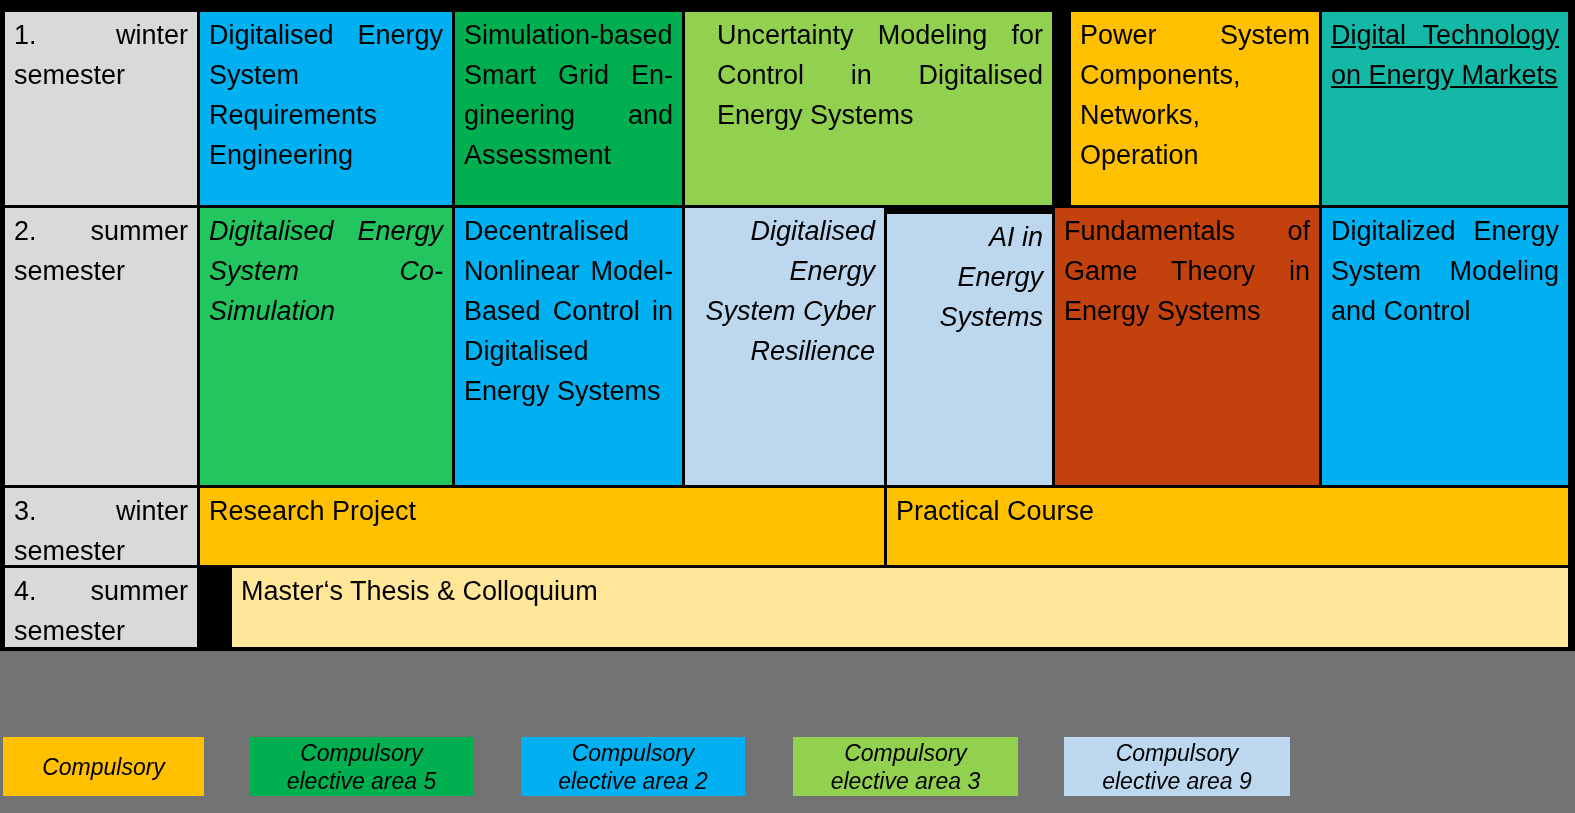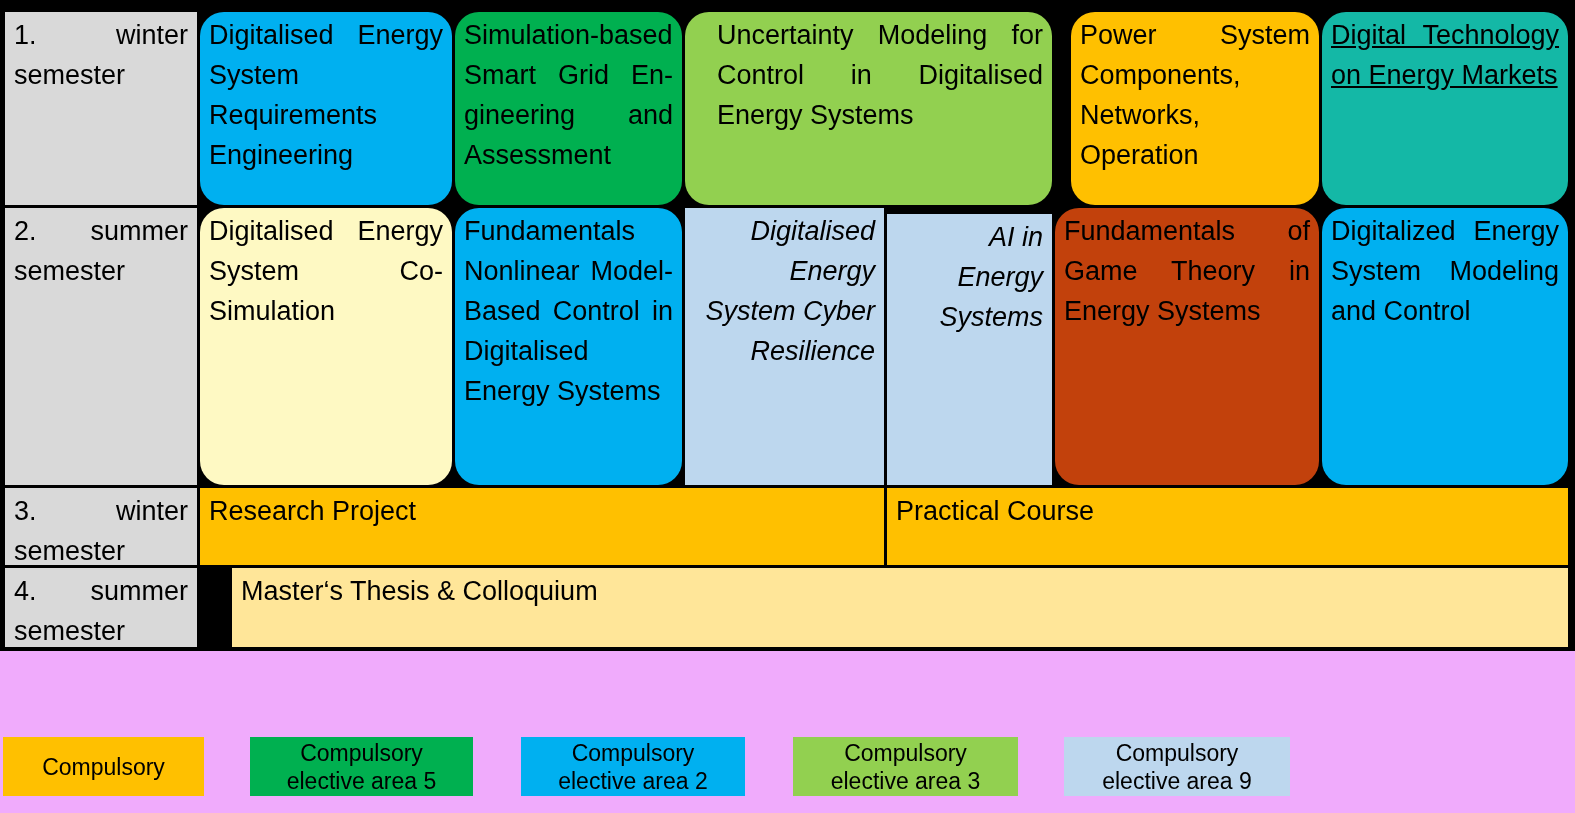--- a/index.html
+++ b/index.html
@@ -24,28 +24,29 @@
     padding: 12px 4px 3px 5px;
     background: #000;
   }
   .cell {
     box-sizing: border-box;
     padding: 3px 9px 4px 9px;
     font-size: 27px;
     line-height: 40px;
     overflow: hidden;
   }
-  .justify { text-align: justify; text-justify: inter-word; border-radius: 24px; }
+  .justify { text-align: justify; text-justify: inter-word; }
   .center  { text-align: right; font-style: italic; }
   .sem-l1 { display: flex; justify-content: space-between; }
   .legend {
     position: absolute;
     left: 0; top: 651px;
     width: 1575px; height: 162px;
-    background: #f0abfc;
+    background: #737373;
+    font-style: italic;
   }
   .legend-box {
     position: absolute;
     top: 86px;
     height: 59px;
     display: flex;
     flex-direction: column;
     align-items: center;
     justify-content: center;
     font-size: 23px;
@@ -88,25 +89,25 @@
       <span>Digital Technology on Energy Markets</span>
     </div>
 
     <div class="cell sem" style="grid-area: 2 / 1; background: rgb(217, 217, 217);">
       <div class="sem-l1">
         <span>2.</span>
         <span>summer</span>
       </div>
       <div>semester</div>
     </div>
-    <div class="cell justify" style="grid-area: 2 / 2; background: #fef9c3;">
+    <div class="cell justify" style="grid-area: 2 / 2; background: #22c55e; font-style: italic;">
       <span>Digitalised Energy System Co-Simulation</span>
     </div>
     <div class="cell justify" style="grid-area: 2 / 3; background: rgb(0, 176, 240);">
-      <span>Fundamentals Nonlinear Model-Based Control in Digitalised Energy Systems</span>
+      <span>Decentralised Nonlinear Model-Based Control in Digitalised Energy Systems</span>
     </div>
     <div class="cell center" style="grid-area: 2 / 4; background: rgb(189, 215, 238);">
       <span>Digitalised Energy System Cyber Resilience</span>
     </div>
     <div class="cell center" style="grid-area: 2 / 5; background: rgb(189, 215, 238); margin-top: 6px;">
       <span>AI in Energy Systems</span>
     </div>
     <div class="cell justify" style="grid-area: 2 / 6; background: #c2410c;">
       <span>Fundamentals of Game Theory in Energy Systems</span>
     </div>

